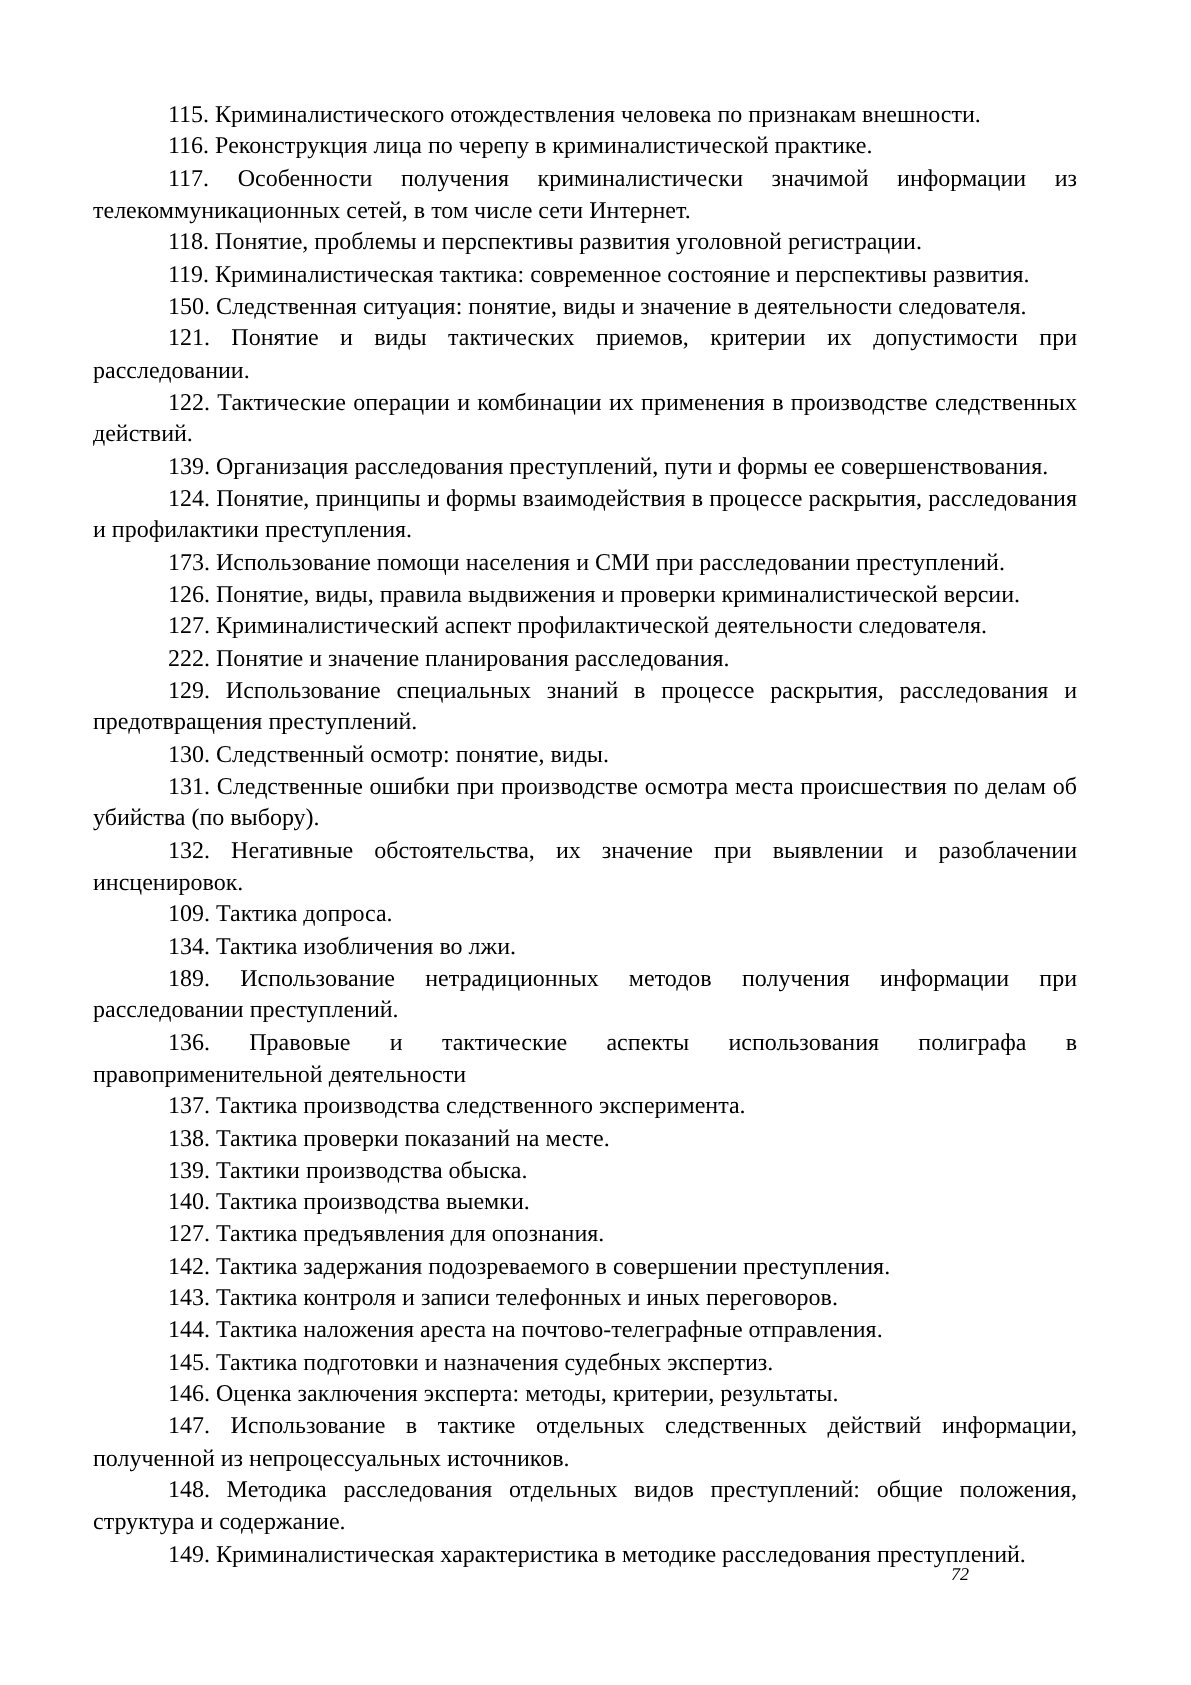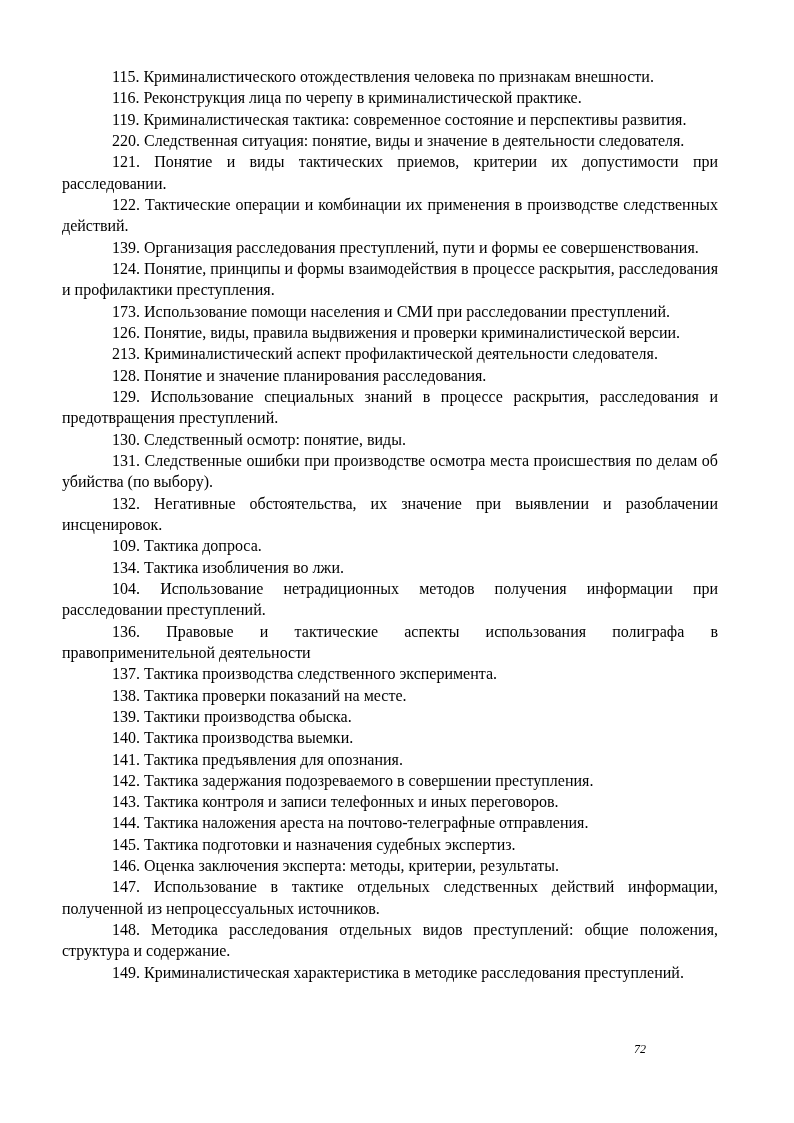--- a/index.html
+++ b/index.html
@@ -40,43 +40,45 @@
     font-style: italic;
   }
 </style>
 </head>
 <body>
 
 <div class="page">
   <div class="content">
     <p>115. Криминалистического отождествления человека по признакам внешности.</p>
     <p>116. Реконструкция лица по черепу в криминалистической практике.</p>
+    <p>117. Особенности получения криминалистически значимой информации из телекоммуникационных сетей, в том числе сети Интернет.</p>
+    <p>118. Понятие, проблемы и перспективы развития уголовной регистрации.</p>
     <p>119. Криминалистическая тактика: современное состояние и перспективы развития.</p>
-    <p>220. Следственная ситуация: понятие, виды и значение в деятельности следователя.</p>
+    <p>150. Следственная ситуация: понятие, виды и значение в деятельности следователя.</p>
     <p>121. Понятие и виды тактических приемов, критерии их допустимости при расследовании.</p>
     <p>122. Тактические операции и комбинации их применения в производстве следственных действий.</p>
     <p>139. Организация расследования преступлений, пути и формы ее совершенствования.</p>
     <p>124. Понятие, принципы и формы взаимодействия в процессе раскрытия, расследования и профилактики преступления.</p>
     <p>173. Использование помощи населения и СМИ при расследовании преступлений.</p>
     <p>126. Понятие, виды, правила выдвижения и проверки криминалистической версии.</p>
-    <p>213. Криминалистический аспект профилактической деятельности следователя.</p>
-    <p>128. Понятие и значение планирования расследования.</p>
+    <p>127. Криминалистический аспект профилактической деятельности следователя.</p>
+    <p>222. Понятие и значение планирования расследования.</p>
     <p>129. Использование специальных знаний в процессе раскрытия, расследования и предотвращения преступлений.</p>
     <p>130. Следственный осмотр: понятие, виды.</p>
     <p>131. Следственные ошибки при производстве осмотра места происшествия по делам об убийства (по выбору).</p>
     <p>132. Негативные обстоятельства, их значение при выявлении и разоблачении инсценировок.</p>
     <p>109. Тактика допроса.</p>
     <p>134. Тактика изобличения во лжи.</p>
-    <p>104. Использование нетрадиционных методов получения информации при расследовании преступлений.</p>
+    <p>189. Использование нетрадиционных методов получения информации при расследовании преступлений.</p>
     <p>136. Правовые и тактические аспекты использования полиграфа в правоприменительной деятельности</p>
     <p>137. Тактика производства следственного эксперимента.</p>
     <p>138. Тактика проверки показаний на месте.</p>
     <p>139. Тактики производства обыска.</p>
     <p>140. Тактика производства выемки.</p>
-    <p>141. Тактика предъявления для опознания.</p>
+    <p>127. Тактика предъявления для опознания.</p>
     <p>142. Тактика задержания подозреваемого в совершении преступления.</p>
     <p>143. Тактика контроля и записи телефонных и иных переговоров.</p>
     <p>144. Тактика наложения ареста на почтово-телеграфные отправления.</p>
     <p>145. Тактика подготовки и назначения судебных экспертиз.</p>
     <p>146. Оценка заключения эксперта: методы, критерии, результаты.</p>
     <p>147. Использование в тактике отдельных следственных действий информации, полученной из непроцессуальных источников.</p>
     <p>148. Методика расследования отдельных видов преступлений: общие положения, структура и содержание.</p>
     <p>149. Криминалистическая характеристика в методике расследования преступлений.</p>
   </div>
   <div class="page-number">72</div>

